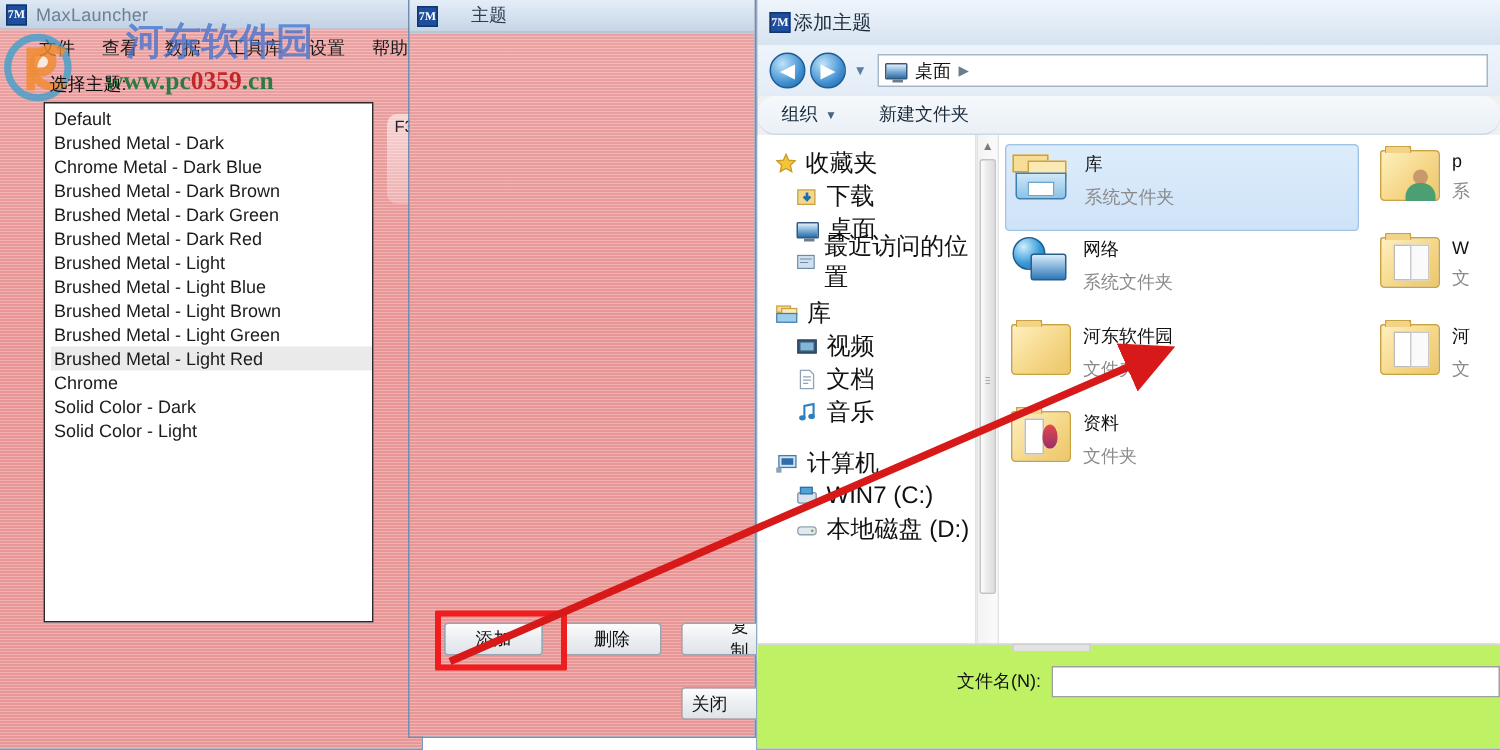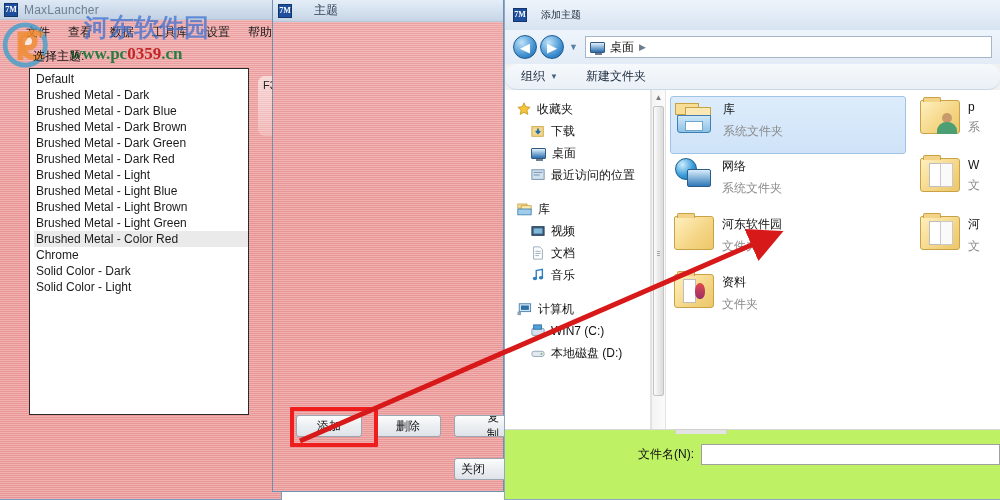--- a/index.html
+++ b/index.html
@@ -127,21 +127,21 @@
   
   #file-dlg {
     position:absolute; left:504px; top:0; width:496px; height:500px;
     border:1px solid #8fa8c4; border-top:none; border-right:none;
     background:#f0f0f0; overflow:hidden;
   }
   #fd-title {
     height:30px; display:flex; align-items:center; padding-left:8px;
     background:linear-gradient(to bottom,#eef4fb,#e0eaf5 60%,#d6e3f0);
   }
-  #fd-title .t { margin-left:14px; font-size:10px; color:#1c2b3c; }
+  #fd-title .t { margin-left:2px; font-size:13px; color:#1c2b3c; }
   #fd-nav { height:34px; display:flex; align-items:center; padding:0 8px; gap:3px;
     background:linear-gradient(to bottom,#eef4fb,#e3ecf6); }
   .navbtn { width:24px; height:24px; border-radius:50%; position:relative; }
   .navbtn.back { background:radial-gradient(circle at 35% 30%,#bfe3fa,#3f8fd0 62%,#1f5f9c); border:1px solid #1e5c93; }
   .navbtn.fwd  { background:radial-gradient(circle at 35% 30%,#bfe3fa,#3f8fd0 62%,#1f5f9c); border:1px solid #1e5c93; }
   .navbtn i { position:absolute; left:50%; top:50%; transform:translate(-50%,-50%);
     color:#fff; font-size:13px; font-style:normal; line-height:1; }
   #nav-drop { width:13px; text-align:center; color:#5a7fa5; font-size:9px; }
   #crumb {
     flex:1; height:22px; margin-left:2px; background:#fff; border:1px solid #a5b6c8;
@@ -156,21 +156,21 @@
     background:linear-gradient(to bottom,#f6f9fc,#eaf0f7);
     border-bottom:1px solid #cbd8e5; font-size:12px; color:#18283a;border-radius:12px;
   }
   #fd-toolbar .tb { display:flex; align-items:center; gap:5px; }
   #fd-toolbar .caret { font-size:8px; color:#4a6480; }
   #fd-body { position:absolute; left:0; top:90px; right:0; bottom:58px; display:flex; background:#fff; }
   #fd-side {
     width:146px; background:#fff; border-right:1px solid #e2e2e2;
     padding-top:8px; position:relative; overflow:hidden;
   }
-  .nav-item { height:22px; display:flex; align-items:center; gap:6px; font-size:12px; color:#111; padding-left:12px; }
+  .nav-item { height:22px; display:flex; align-items:center; gap:6px; font-size:16px; color:#111; padding-left:12px; }
   .nav-item.child { padding-left:26px; }
   .nav-gap { height:12px; }
   .sb { width:15px; background:linear-gradient(to right,#f3f3f3,#fbfbfb);
     border-left:1px solid #e4e4e4; border-right:1px solid #e4e4e4; position:relative; }
   .sb .arr { position:absolute; left:0; right:0; height:15px; color:#7a7a7a; font-size:8px; text-align:center; line-height:15px; }
   .sb .arr.up { top:0; } .sb .arr.dn { bottom:0; }
   .sb .thumb { position:absolute; left:1px; right:1px; top:16px; height:290px;
     background:linear-gradient(to right,#fdfdfd,#ededed 40%,#dcdcdc);
     border:1px solid #c3c3c3; border-radius:2px; }
   .sb .thumb:after{content:"";position:absolute;left:3px;right:3px;top:50%;height:5px;
@@ -297,29 +297,29 @@
   <div id="theme-title">
     <div class="win-ico">7M</div>
     <span class="t">主题</span>
   </div>
 </div>
 <div id="theme-label">选择主题:</div>
 
 <div id="theme-list">
   <div class="opt">Default</div>
   <div class="opt">Brushed Metal - Dark</div>
-  <div class="opt">Brushed Metal - Dark Blue</div>
+  <div class="opt">Chrome Metal - Dark Blue</div>
   <div class="opt">Brushed Metal - Dark Brown</div>
   <div class="opt">Brushed Metal - Dark Green</div>
   <div class="opt">Brushed Metal - Dark Red</div>
   <div class="opt">Brushed Metal - Light</div>
   <div class="opt">Brushed Metal - Light Blue</div>
   <div class="opt">Brushed Metal - Light Brown</div>
   <div class="opt">Brushed Metal - Light Green</div>
-  <div class="opt sel">Brushed Metal - Color Red</div>
+  <div class="opt sel">Brushed Metal - Light Red</div>
   <div class="opt">Chrome</div>
   <div class="opt">Solid Color - Dark</div>
   <div class="opt">Solid Color - Light</div>
 </div>
 
 <div class="btn" id="btn-add">
     <span>添加</span>
   </div>
 <div class="btn" id="btn-del">
     <span>删除</span>

